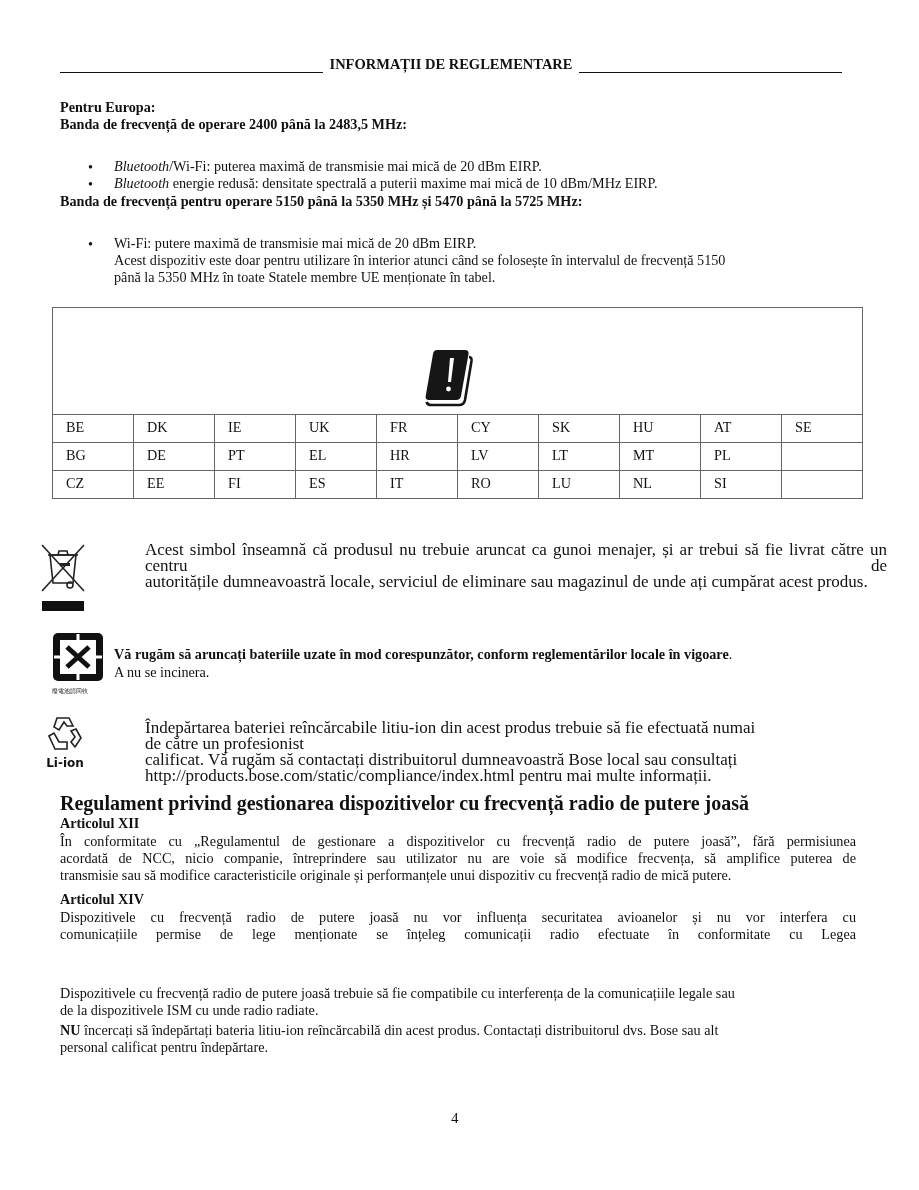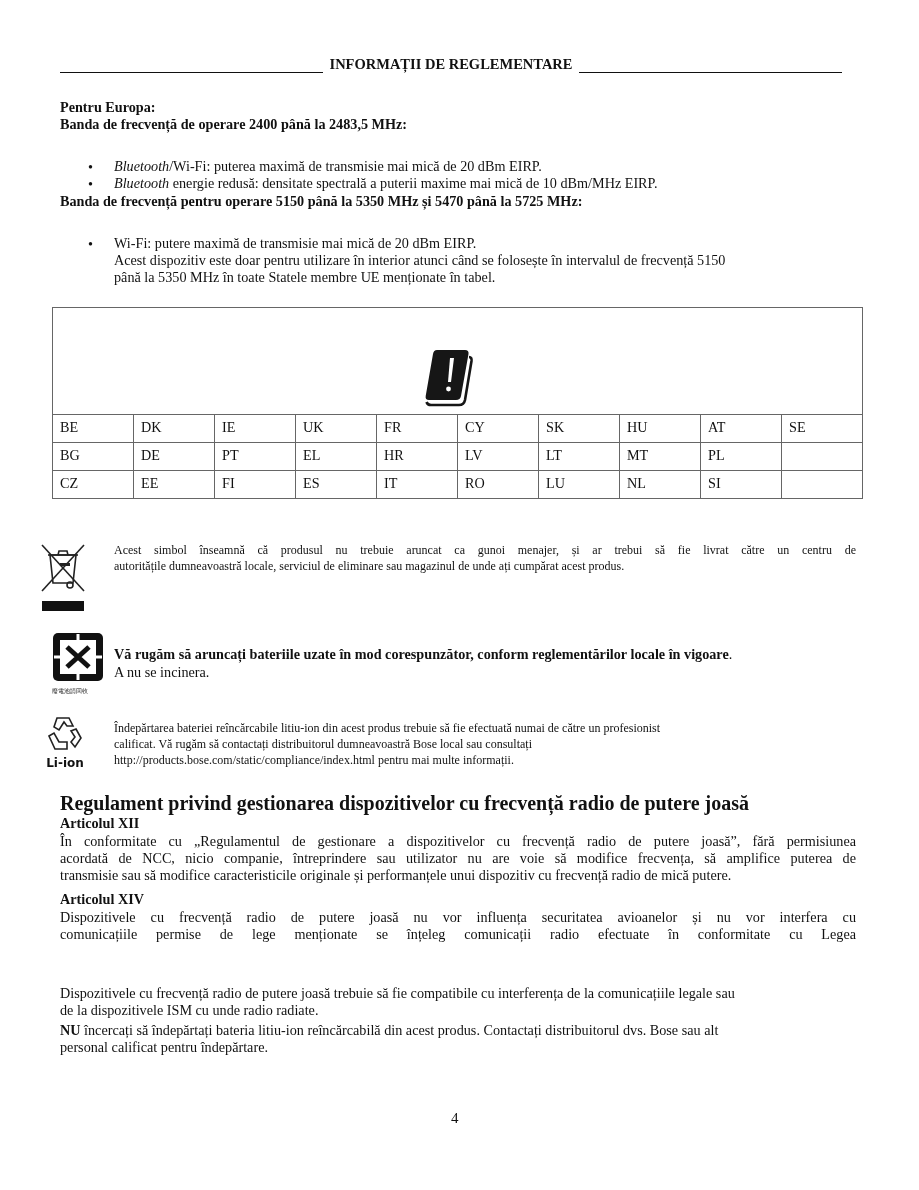--- a/index.html
+++ b/index.html
@@ -22,29 +22,29 @@
   .bullet { position: absolute; left: 88px; }
   .btext { position: absolute; left: 114px; }
   .it { font-style: italic; }
 
   table.ctab {
     position: absolute; left: 52px; top: 299px; width: 811px;
     border-collapse: collapse; table-layout: fixed;
     font-size: 14.2px;
   }
   table.ctab td {
-    border: 1px solid #666; height: 28px; padding: 0 0 0 7px;
+    border: 1px solid #666; height: 28px; padding: 0 0 0 13px;
     vertical-align: top; padding-top: 4px; box-sizing: border-box;
   }
   table.ctab td.iconcell { height: 107px; padding: 0; position: relative; }
   .ruleicon { position: absolute; left: 372px; top: 40px; }
 
   .sym { position: absolute; }
   .jtext { text-align: justify; text-align-last: left; }
-  .small { font-size: 12px; line-height: 16px; }
+  .small { font-size: 17px; line-height: 16px; margin-left: 31px; }
   .h2 { font-size: 20px; font-weight: bold; line-height: 24px; }
   .pnum { position: absolute; left: 451px; top: 1102px; font-size: 15px; }
 </style>
 </head>
 <body>
 
 <div class="page">
 
   <div class="hdr">
     <span class="rule"></span>

